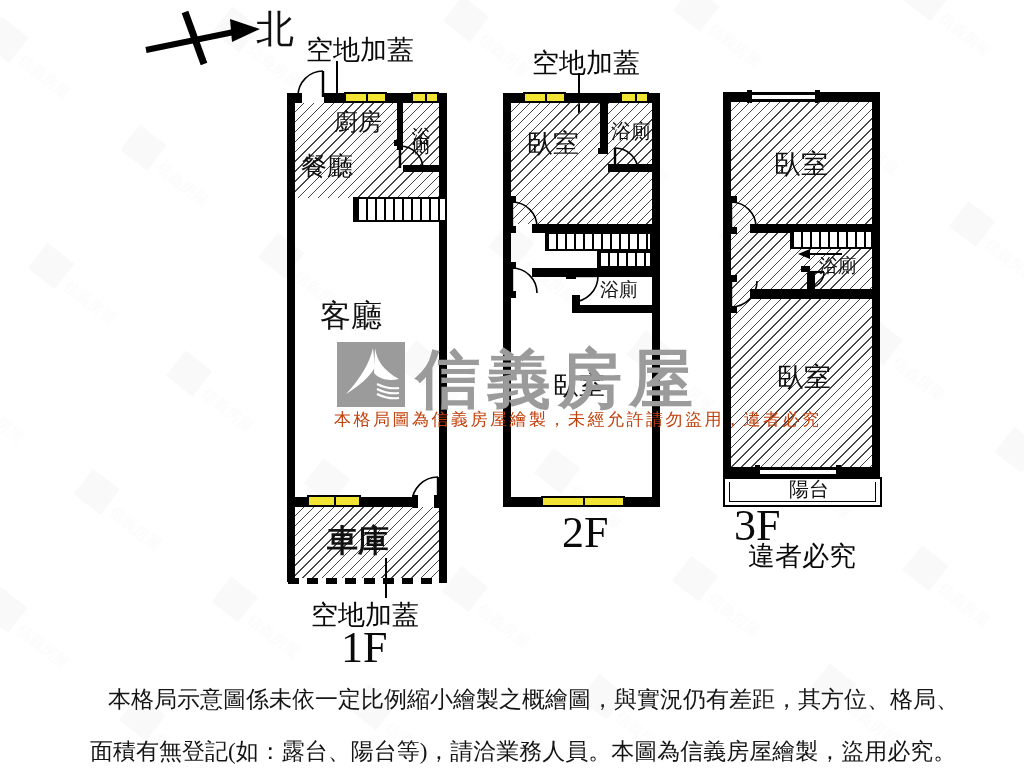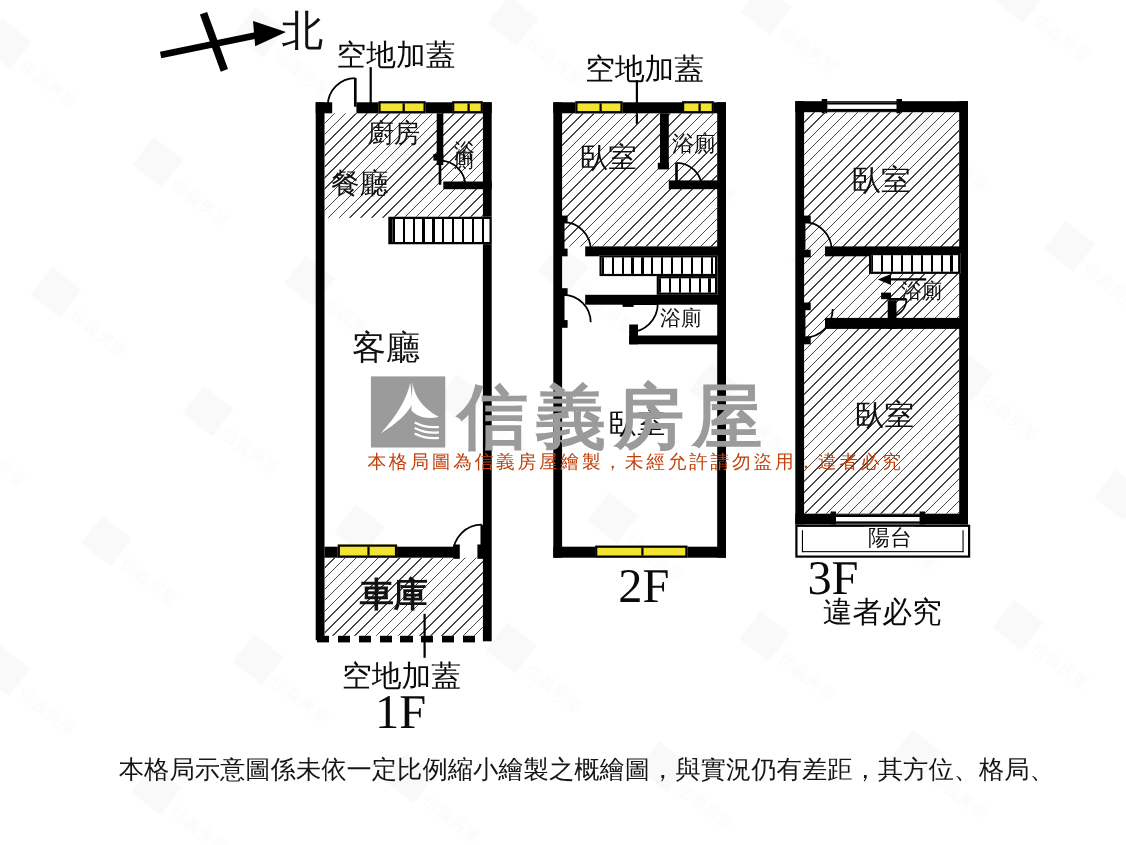--- a/index.html
+++ b/index.html
@@ -227,14 +227,15 @@
     <path d="M36,6 C33,20 24,36 9,52 C22,44 33,35 38,25 Z" fill="#ffffff"></path>
     <path d="M38,6 C40,19 47,29 62,37 C52,39 43,38 37,31 Z" fill="#ffffff"></path>
     <path d="M40,42 C48,46 55,47 62,46" stroke="#ffffff" stroke-width="2" fill="none"></path>
     <path d="M40,47 C48,51 55,52 62,51" stroke="#ffffff" stroke-width="2" fill="none"></path>
     <path d="M40,52 C48,56 55,57 62,56" stroke="#ffffff" stroke-width="2" fill="none"></path>
   </svg>
   <div class="wm-brand" style="left:416px;top:336px;">信義房屋</div>
   <div class="wm-notice" style="left:334px;top:408px;">本格局圖為信義房屋繪製，未經允許請勿盜用，違者必究</div>
 
   <div class="disc" style="left:90px;top:687px;margin-left:18px;">本格局示意圖係未依一定比例縮小繪製之概繪圖，與實況仍有差距，其方位、格局、</div>
+  <div class="disc" style="left:90px;top:739px;">面積有無登記(如：露台、陽台等)，請洽業務人員。本圖為信義房屋繪製，盜用必究。</div>
 
 </div>
 
 </body></html>

